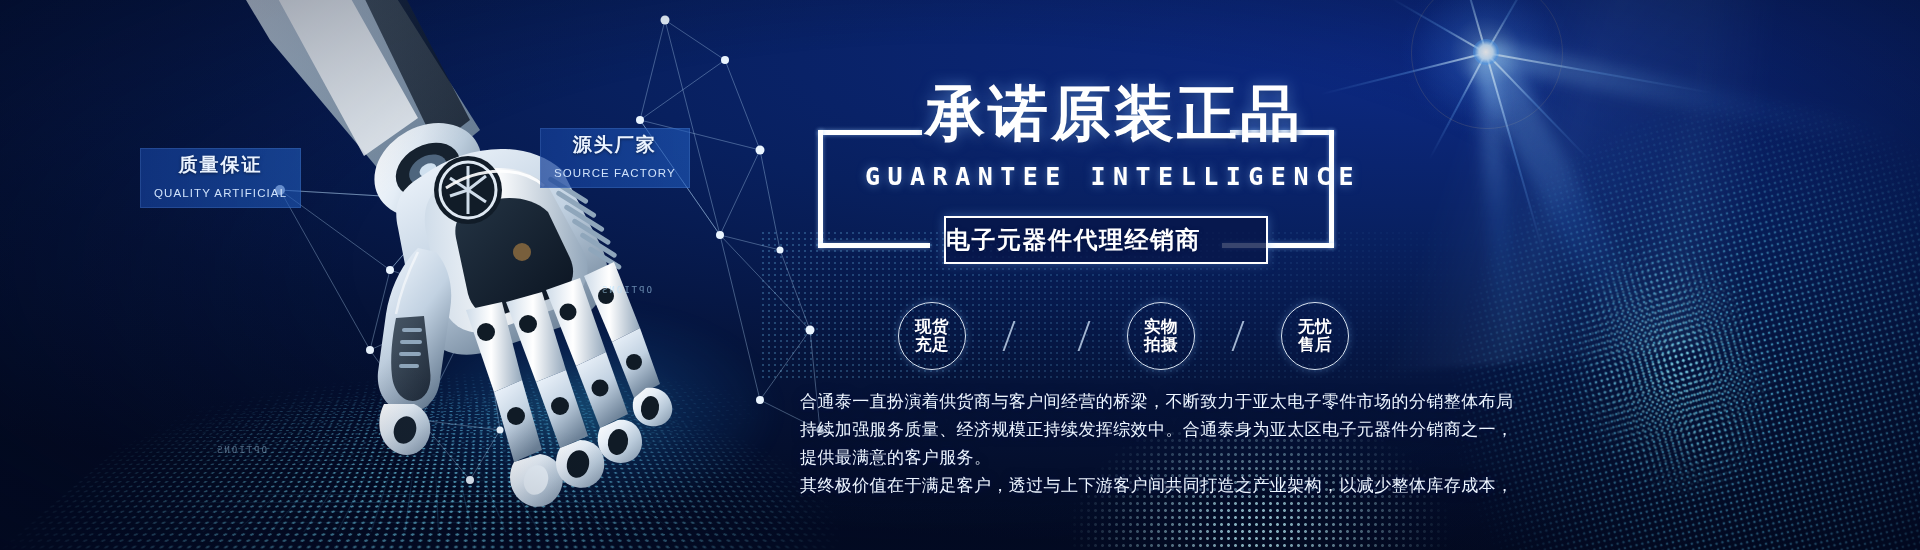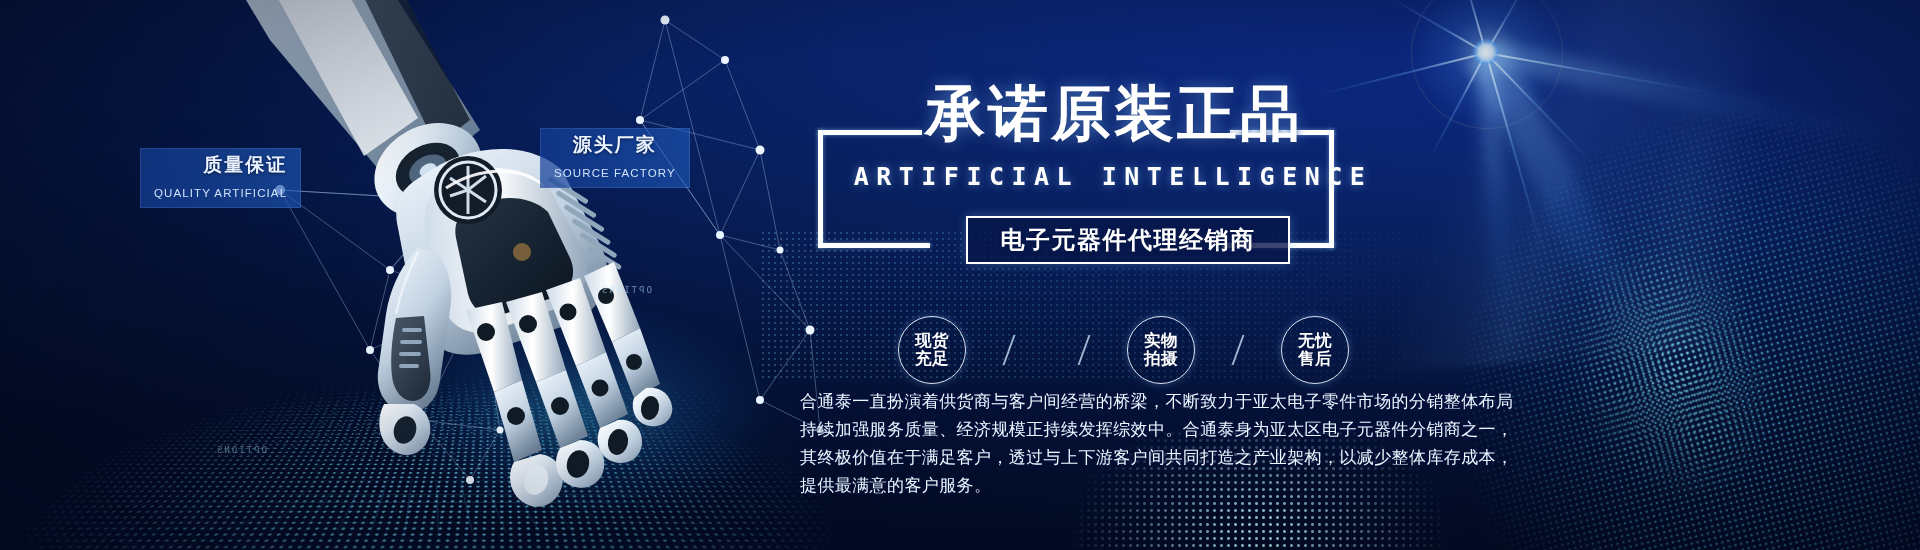--- a/index.html
+++ b/index.html
@@ -129,21 +129,21 @@
 
   
   .tag{
     position:absolute;text-align:center;color:#eaf3ff;
     background:linear-gradient(90deg, rgba(20,62,150,.72), rgba(32,92,190,.60));
     padding:6px 14px 7px;line-height:1.18;
     box-shadow:0 0 0 1px rgba(120,170,245,.18) inset;
   }
   .tag .cn{font-size:19px;letter-spacing:2px;font-weight:700;text-shadow:0 1px 3px rgba(0,0,0,.5);}
   .tag .en{font-size:11.5px;letter-spacing:1.1px;color:#cfe2fb;margin-top:11px;}
-  #tag-quality{left:140px;top:148px;text-align:right;}
+  #tag-quality{left:140px;top:148px;}
   #tag-source{left:540px;top:128px;}
 
   
   .headline{position:absolute;left:818px;top:88px;width:516px;height:160px;}
   .bracket{position:absolute;inset:0;pointer-events:none;}
   .bracket span{position:absolute;background:#ffffff;box-shadow:0 0 4px rgba(160,205,255,.55);}
   
   .b-tl-h{left:0;top:42px;width:104px;height:5px;}
   .b-tl-v{left:0;top:42px;width:5px;height:118px;}
   .b-tr-h{right:0;top:42px;width:104px;height:5px;}
@@ -159,33 +159,33 @@
     white-space:nowrap;
   }
   .title-en{
     position:absolute;left:0;top:74px;width:590px;text-align:center;
     font-size:25px;font-weight:700;letter-spacing:7.5px;color:#ffffff;
     font-family:"DejaVu Sans Mono","Liberation Mono",monospace;
     text-shadow:0 0 10px rgba(140,195,255,.5);
     white-space:nowrap;
   }
   .subtitle-box{
-    position:absolute;left:148px;bottom:-16px;width:320px;height:44px;
+    position:absolute;left:126px;bottom:-16px;width:320px;height:44px;
     border:2px solid #ffffff;background:rgba(7,22,74,.80);
-    display:flex;align-items:center;justify-content:center;
+    display:flex;align-items:center;justify-content:flex-start;
     box-shadow:0 0 10px rgba(120,180,255,.35);
   }
   .subtitle-box .txt{
     font-size:24px;font-weight:700;letter-spacing:1.5px;color:#ffffff;
     font-family:"DejaVu Sans","Liberation Sans",sans-serif;white-space:nowrap;
     text-shadow:0 1px 4px rgba(0,15,60,.8);
   }
 
   
-  .badges{position:absolute;left:898px;top:316px;display:flex;align-items:center;gap:11px;}
+  .badges{position:absolute;left:898px;top:302px;display:flex;align-items:center;gap:11px;}
   .badge{
     width:66px;height:66px;border-radius:50%;border:1.6px solid rgba(235,245,255,.92);
     display:flex;flex-direction:column;align-items:center;justify-content:center;
     color:#ffffff;line-height:1.12;flex:0 0 auto;
     box-shadow:0 0 9px rgba(130,190,255,.30);
   }
   .badge span{font-size:16.5px;font-weight:700;letter-spacing:.5px;
               font-family:"DejaVu Sans","Liberation Sans",sans-serif;
               text-shadow:0 1px 3px rgba(0,15,60,.7);}
   .sep{
@@ -417,21 +417,21 @@
   <div class="headline">
     <div class="bracket">
       <span class="b-tl-h"></span>
       <span class="b-tl-v"></span>
       <span class="b-tr-h"></span>
       <span class="b-tr-v"></span>
       <span class="b-bl-h"></span>
       <span class="b-br-h"></span>
     </div>
     <div class="title-cn">承诺原装正品</div>
-    <div class="title-en">ARTIFICIAL INTELLIGENCE</div>
+    <div class="title-en">GUARANTEE INTELLIGENCE</div>
     <div class="subtitle-box">
       <div class="txt">电子元器件代理经销商</div>
     </div>
   </div>
 
   <div class="badges">
     <div class="badge">
       <span>现货</span>
       <span>充足</span>
     </div>
@@ -444,17 +444,17 @@
     <div class="sep"></div>
     <div class="badge">
       <span>无忧</span>
       <span>售后</span>
     </div>
   </div>
 
   <div class="desc">
     <p>合通泰一直扮演着供货商与客户间经营的桥梁，不断致力于亚太电子零件市场的分销整体布局</p>
     <p>持续加强服务质量、经济规模正持续发挥综效中。合通泰身为亚太区电子元器件分销商之一，</p>
+    <p>提供最满意的客户服务。</p>
     <p>其终极价值在于满足客户，透过与上下游客户间共同打造之产业架构，以减少整体库存成本，</p>
-    <p>提供最满意的客户服务。</p>
   </div>
 
 </div>
 
 </body></html>

